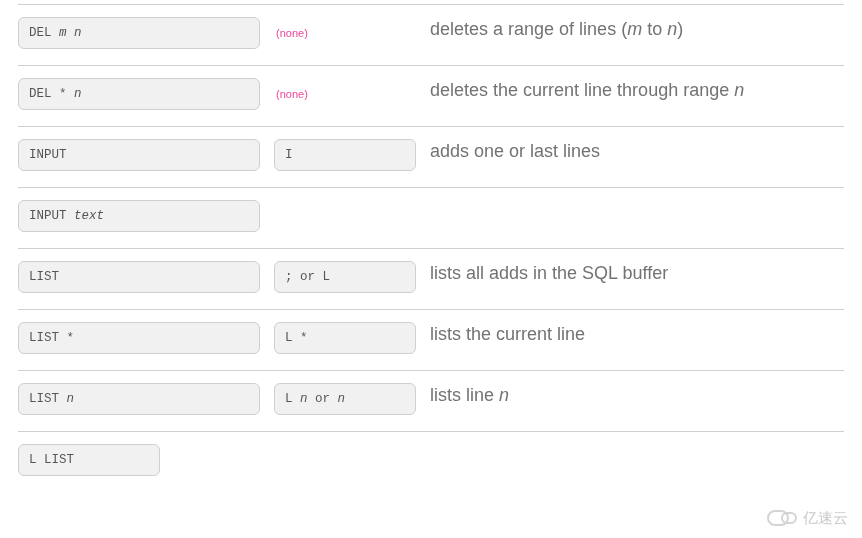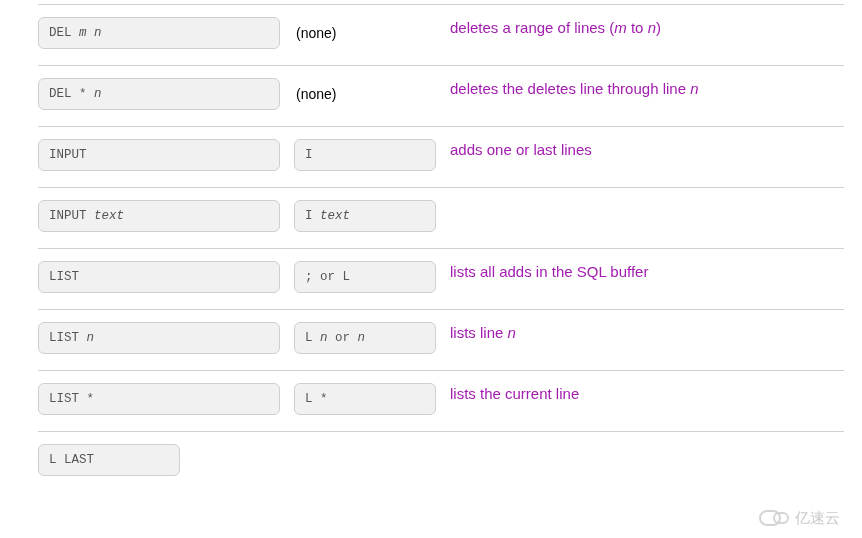--- a/index.html
+++ b/index.html
@@ -9,57 +9,56 @@
     color: #3a3a3a;
     background: #fff;
     padding: 4px 18px 18px 18px;
   }
   .row {
     display: flex;
     align-items: center;
     border-top: 1px solid #d0d0d0;
     padding: 12px 0 16px 0;
     gap: 14px;
-    margin-left: 20px;
   }
   .row:first-child { border-top: 1px solid #d0d0d0; }
   .col-cmd {
     width: 242px;
     flex: 0 0 242px;
   }
   .col-abbr {
     width: 142px;
     flex: 0 0 142px;
   }
   .col-desc {
     flex: 1;
-    color: #a21caf;
-    font-size: 15px;
+    color: #737373;
+    font-size: 18px;
     padding-top: 2px;
     align-self: flex-start;
   }
   .codebox {
     background: #f1f1f1;
     border: 1px solid #cfcfcf;
     border-radius: 6px;
     padding: 8px 10px;
     font-family: "Courier New", Courier, monospace;
     font-size: 12.5px;
     color: #555;
     white-space: nowrap;
   }
   .noabbr {
-    color: #000000;
-    font-size: 14px;
+    color: #ec4899;
+    font-size: 11px;
     padding-left: 2px;
   }
   .em { font-style: italic; }
   .watermark {
     position: fixed;
-    right: 22px;
+    right: 14px;
     bottom: 10px;
     display: flex;
     align-items: center;
     gap: 6px;
     color: #c9c9c9;
     font-size: 15px;
     font-weight: 500;
     pointer-events: none;
   }
   .wm-icon {
@@ -98,69 +97,66 @@
       </div>
       <div class="col-desc"><span>deletes a range of lines (</span><span class="em">m</span><span> to </span><span class="em">n</span><span>)</span></div>
     </div>
     <div class="row">
       <div class="col-cmd">
         <div class="codebox"><span>DEL * </span><span class="em">n</span></div>
       </div>
       <div class="col-abbr">
         <div class="noabbr">(none)</div>
       </div>
-      <div class="col-desc"><span>deletes the deletes line through line </span><span class="em">n</span></div>
+      <div class="col-desc"><span>deletes the current line through range </span><span class="em">n</span></div>
     </div>
     <div class="row">
       <div class="col-cmd">
         <div class="codebox"><span>INPUT</span></div>
       </div>
       <div class="col-abbr">
         <div class="codebox"><span>I</span></div>
       </div>
       <div class="col-desc"><span>adds one or last lines</span></div>
     </div>
     <div class="row">
       <div class="col-cmd">
         <div class="codebox"><span>INPUT </span><span class="em">text</span></div>
       </div>
-      <div class="col-abbr">
-        <div class="codebox"><span>I </span><span class="em">text</span></div>
-      </div>
     </div>
     <div class="row">
       <div class="col-cmd">
         <div class="codebox"><span>LIST</span></div>
       </div>
       <div class="col-abbr">
         <div class="codebox"><span>; or L</span></div>
       </div>
       <div class="col-desc"><span>lists all adds in the SQL buffer</span></div>
     </div>
     <div class="row">
       <div class="col-cmd">
+        <div class="codebox"><span>LIST *</span></div>
+      </div>
+      <div class="col-abbr">
+        <div class="codebox"><span>L *</span></div>
+      </div>
+      <div class="col-desc"><span>lists the current line</span></div>
+    </div>
+    <div class="row">
+      <div class="col-cmd">
         <div class="codebox"><span>LIST </span><span class="em">n</span></div>
       </div>
       <div class="col-abbr">
         <div class="codebox"><span>L </span><span class="em">n</span><span> or </span><span class="em">n</span></div>
       </div>
       <div class="col-desc"><span>lists line </span><span class="em">n</span></div>
     </div>
     <div class="row">
-      <div class="col-cmd">
-        <div class="codebox"><span>LIST *</span></div>
-      </div>
       <div class="col-abbr">
-        <div class="codebox"><span>L *</span></div>
-      </div>
-      <div class="col-desc"><span>lists the current line</span></div>
-    </div>
-    <div class="row">
-      <div class="col-abbr">
-        <div class="codebox"><span>L LAST</span></div>
+        <div class="codebox"><span>L LIST</span></div>
       </div>
     </div>
   </div>
 
 <div class="watermark">
   <span class="wm-icon"></span>
   <span>亿速云</span>
 </div>
 
 </body></html>

